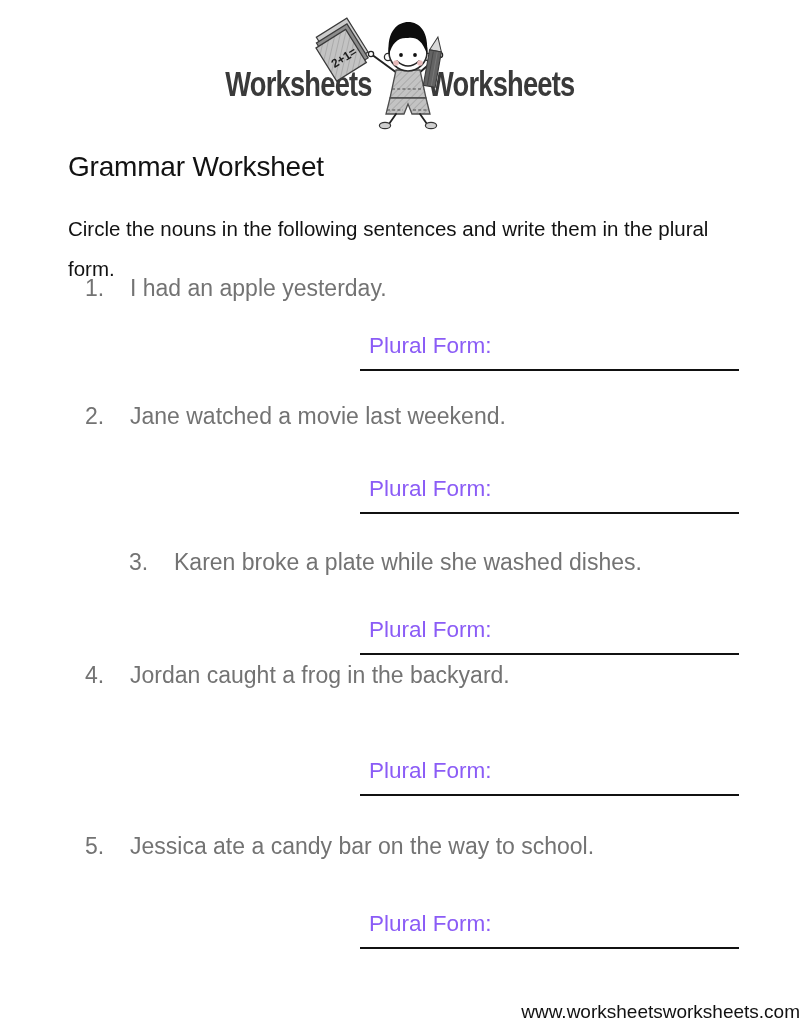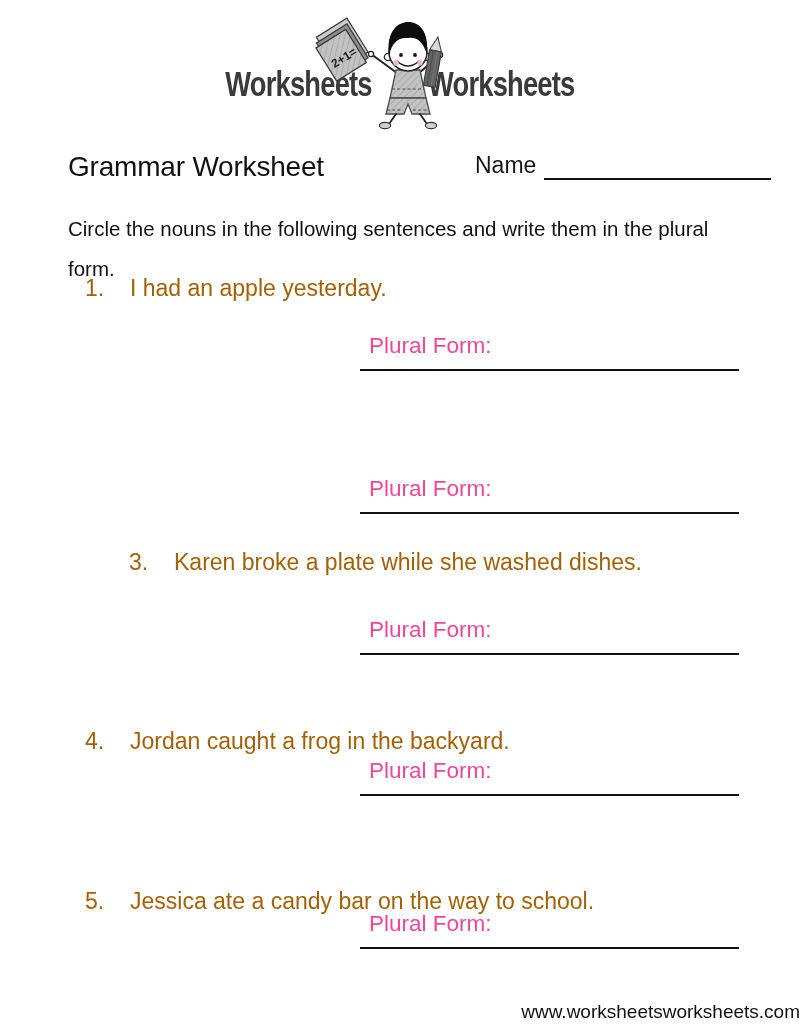--- a/index.html
+++ b/index.html
@@ -37,31 +37,31 @@
   .name-label { font-size: 23px; line-height: 1.2; }
   .name-line { flex: 1; margin-left: 8px; border-bottom: 2px solid #111; height: 100%; }
 
   
   .instructions {
     position: absolute; left: 68px; top: 209px; width: 665px;
     font-size: 20.5px; line-height: 40px; color: #121212;
   }
 
   
-  .item { position: absolute; left: 85px; font-size: 23px; white-space: nowrap; color: #a16207; }
+  .item { position: absolute; left: 85px; font-size: 23px; white-space: nowrap; color: #737373; }
   .item .num { display: inline-block; width: 45px; }
   .item-1 { top: 275px; }
   .item-2 { top: 403px; }
   .item-3 { top: 549px; margin-left: 44px; }
-  .item-4 { top: 728px; }
-  .item-5 { top: 888px; }
+  .item-4 { top: 662px; }
+  .item-5 { top: 833px; }
 
   
   .plural { position: absolute; left: 360px; width: 379px; }
-  .plural .plural-label { font-size: 22.5px; line-height: 26px; padding-left: 9px; color: #ec4899; }
+  .plural .plural-label { font-size: 22.5px; line-height: 26px; padding-left: 9px; color: #8b5cf6; }
   .plural .plural-line { margin-top: 10px; border-top: 2px solid #111; height: 0; }
   .plural-1 { top: 333px; }
   .plural-2 { top: 476px; }
   .plural-3 { top: 617px; }
   .plural-4 { top: 758px; }
   .plural-5 { top: 911px; }
 
   
   .footer {
     position: absolute; left: 0; top: 1001px; width: 100%;
@@ -122,35 +122,34 @@
         <polygon points="6,0 3.5,7 8.5,7" fill="#222"></polygon>
         <polygon points="0,14 12,14 6,0" fill="#d9d9d9" stroke="#3a3a3a" stroke-width="1"></polygon>
         <rect x="0" y="14" width="12" height="36" fill="#636363" stroke="#3a3a3a" stroke-width="1.1"></rect>
         <line x1="4" y1="15" x2="4" y2="49" stroke="#4a4a4a" stroke-width="1"></line>
         <line x1="8" y1="15" x2="8" y2="49" stroke="#787878" stroke-width="1"></line>
       </g>
     </svg>
   </div>
 
   <div class="title">Grammar Worksheet</div>
-  <div class="name-row">
-    <span class="name-label">Name</span>
-    <span class="name-line"></span>
-  </div>
 
   <div class="instructions">Circle the nouns in the following sentences and write them in the plural form.</div>
 
   <div class="item item-1">
     <span class="num">1.</span><span>I had an apple yesterday.</span>
   </div>
   <div class="plural plural-1">
     <div class="plural-label">Plural Form:</div>
     <div class="plural-line"></div>
   </div>
 
+  <div class="item item-2">
+    <span class="num">2.</span><span>Jane watched a movie last weekend.</span>
+  </div>
   <div class="plural plural-2">
     <div class="plural-label">Plural Form:</div>
     <div class="plural-line"></div>
   </div>
 
   <div class="item item-3">
     <span class="num">3.</span><span>Karen broke a plate while she washed dishes.</span>
   </div>
   <div class="plural plural-3">
     <div class="plural-label">Plural Form:</div>

